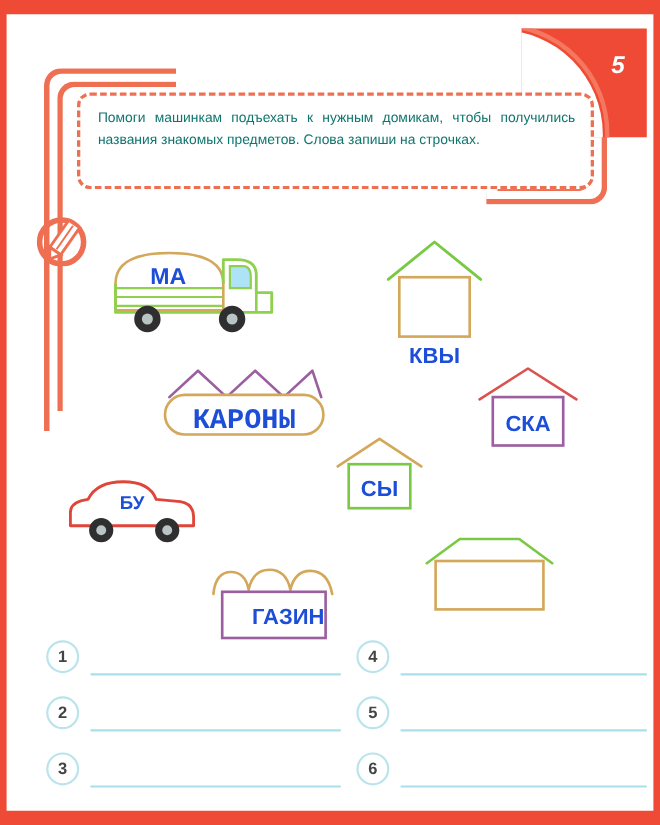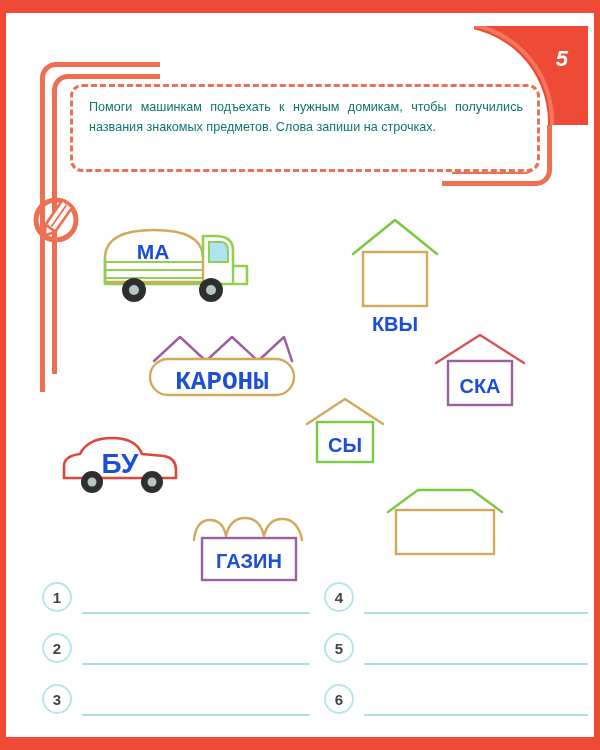--- a/index.html
+++ b/index.html
@@ -147,21 +147,21 @@
     font-family:"Liberation Sans", sans-serif;
     white-space:nowrap;
   }
 
   
   .truck{left:85px;top:196px;width:165px;height:92px;}
   .truck .label{top:18px;font-size:21px;left:0;width:112px;}
 
   
   .car{left:48px;top:406px;width:122px;height:72px;}
-  .car .label{top:16px;font-size:28px;left:22px;width:76px;}
+  .car .label{top:16px;font-size:17px;left:22px;width:76px;}
 
   
   .house{position:absolute;}
   .house .label{font-size:20px;}
 
   .h-kvy{left:337px;top:188px;width:92px;height:98px;}
   .h-kvy .label{top:52px;left:0;width:92px;margin-top:47px;}
 
   .h-karony{left:130px;top:305px;width:160px;height:68px;}
   .h-karony .label{top:36px;left:0;width:160px;font-size:26px;font-family:Liberation Mono, monospace;}
@@ -169,21 +169,21 @@
   .h-ska{left:420px;top:305px;width:96px;height:78px;}
   .h-ska .label{top:44px;left:0;width:96px;}
 
   .h-sy{left:292px;top:370px;width:82px;height:70px;}
   .h-sy .label{top:38px;left:0;width:82px;}
 
   .h-maga{left:372px;top:458px;width:122px;height:76px;}
   .h-maga .label{top:40px;left:0;width:122px;}
 
   .h-gazin{left:178px;top:484px;width:118px;height:76px;}
-  .h-gazin .label{top:40px;left:0;width:118px;}
+  .h-gazin .label{top:40px;left:13px;width:118px;}
 
   
   .answers{
     position:absolute;
     left:0;top:556px;
     width:588px;height:150px;
   }
   .ans{
     position:absolute;
     height:44px;

